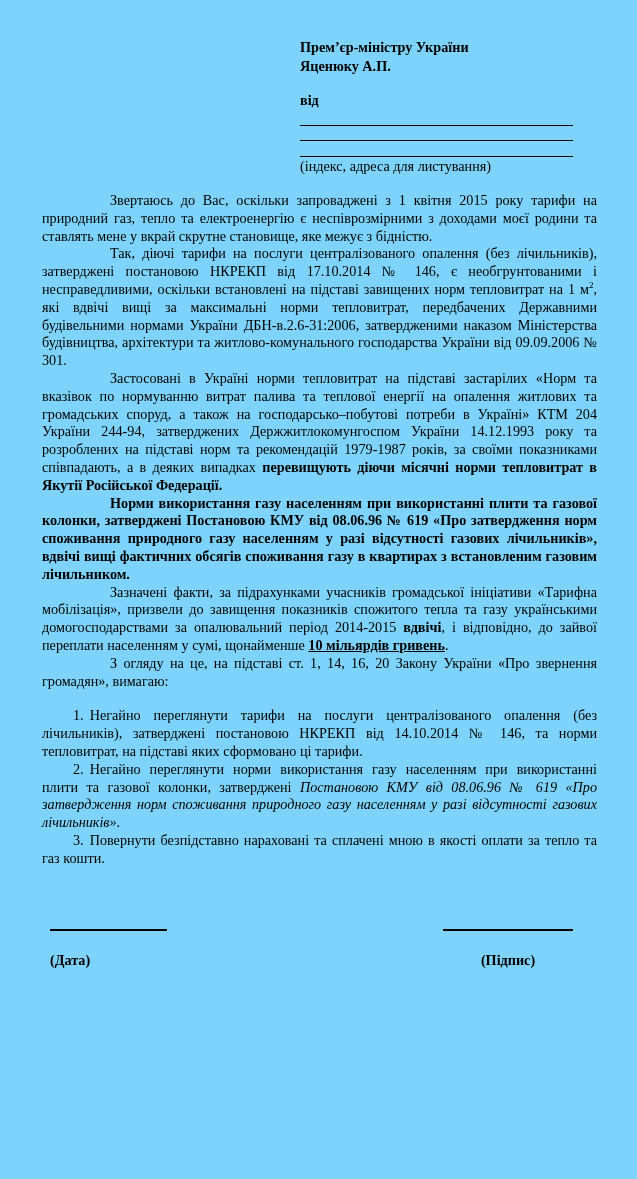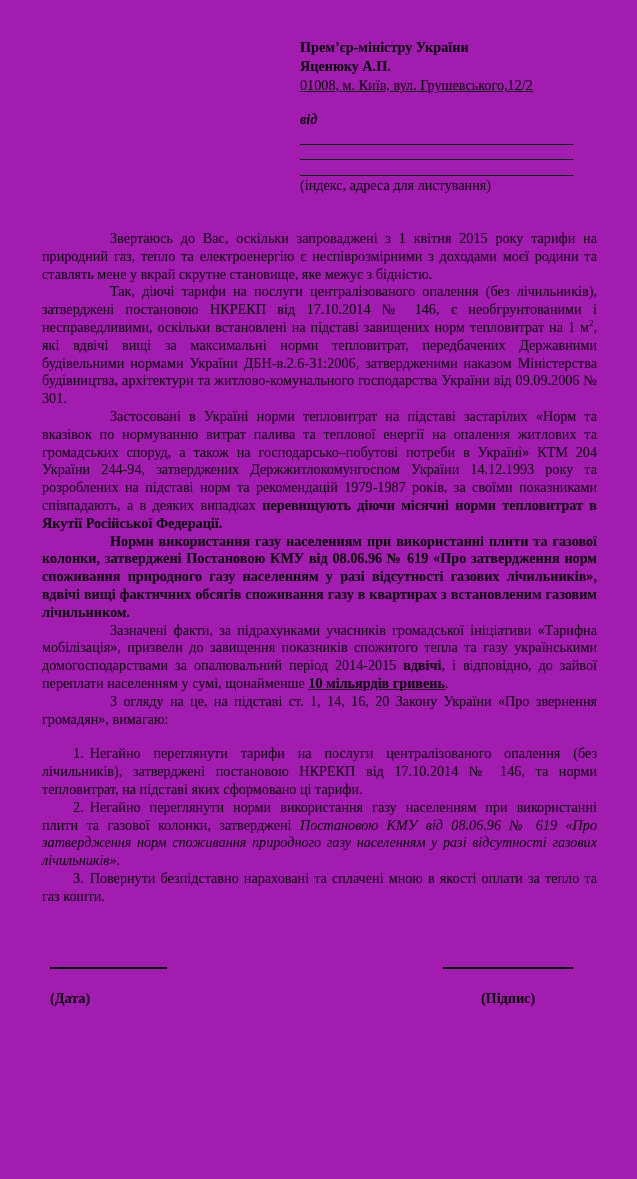--- a/index.html
+++ b/index.html
@@ -12,44 +12,44 @@
     height: 1179px;
     font-family: "Liberation Serif", serif;
     color: #000000;
   }
   .page {
     box-sizing: border-box;
     width: 637px;
     height: 1179px;
     padding: 38px 40px 0 42px;
     overflow: hidden;
-    background: #a21caf;
+    background: #7dd3fc;
   }
 
   
   .header-block {
     margin-left: 258px;
     width: 273px;
     font-size: 14.2px;
     line-height: 19px;
   }
   .bold { font-weight: bold; }
   .underlined { text-decoration: underline; }
-  .from-label { margin-top: 15px; font-style: italic; }
+  .from-label { margin-top: 15px; }
   .fill-line {
     height: 12px;
     border-bottom: 1.3px solid #000;
   }
   .fill-line.tall { height: 15px; }
   .fill-line.second { height: 14px; margin-top: 0; }
   .hint { line-height: 19px; }
 
   
   .letter-body {
-    margin-top: 35px;
+    margin-top: 16px;
     font-size: 14.2px;
     line-height: 17.8px;
     text-align: justify;
   }
   .letter-body p {
     margin: 0;
     text-indent: 68px;
   }
   .bu { font-weight: bold; text-decoration: underline; }
   sup { font-size: 9px; line-height: 0; }
@@ -83,38 +83,37 @@
   .sig-block.right .sig-label { text-align: center; }
 </style>
 </head>
 <body>
 
 <div class="page">
 
   <div class="header-block">
     <div class="bold">Прем’єр-міністру України</div>
     <div class="bold">Яценюку А.П.</div>
-    <div class="underlined">01008, м. Київ, вул. Грушевського,12/2</div>
     <div class="bold from-label">від</div>
     <div class="fill-line tall"></div>
     <div class="fill-line second"></div>
     <div class="fill-line tall"></div>
     <div class="hint">(індекс, адреса для листування)</div>
   </div>
 
   <div class="letter-body">
     <p><span>Звертаюсь до Вас, оскільки запроваджені з 1 квітня 2015 року тарифи на природний газ, тепло та електроенергію є неспіврозмірними з доходами моєї родини та ставлять мене у вкрай скрутне становище, яке межує з бідністю.</span></p>
     <p><span>Так, діючі тарифи на послуги централізованого опалення (без лічильників), затверджені постановою НКРЕКП від 17.10.2014 № 146, є необгрунтованими і несправедливими, оскільки встановлені на підставі завищених норм тепловитрат на 1 м</span><sup>2</sup><span>, які вдвічі вищі за максимальні норми тепловитрат, передбачених Державними будівельними нормами України ДБН-в.2.6-31:2006, затвердженими наказом Міністерства будівництва, архітектури та житлово-комунального господарства України від 09.09.2006 № 301.</span></p>
     <p><span>Застосовані в Україні норми тепловитрат на підставі застарілих «Норм та вказівок по нормуванню витрат палива та теплової енергії на опалення житлових та громадських споруд, а також на господарсько–побутові потреби в Україні» КТМ 204 України 244-94, затверджених Держжитлокомунгоспом України 14.12.1993 року та розроблених на підставі норм та рекомендацій 1979-1987 років, за своїми показниками співпадають, а в деяких випадках </span><b>перевищують діючи місячні норми тепловитрат в Якутії Російської Федерації.</b></p>
     <p><b>Норми використання газу населенням при використанні плити та газової колонки, затверджені Постановою КМУ від 08.06.96 № 619 «Про затвердження норм споживання природного газу населенням у разі відсутності газових лічильників», вдвічі вищі фактичних обсягів споживання газу в квартирах з встановленим газовим лічильником.</b></p>
     <p><span>Зазначені факти, за підрахунками учасників громадської ініціативи «Тарифна мобілізація», призвели до завищення показників спожитого тепла та газу українськими домогосподарствами за опалювальний період 2014-2015 </span><b>вдвічі</b><span>, і відповідно, до зайвої переплати населенням у сумі, щонайменше </span><span class="bu">10 мільярдів гривень</span><span>.</span></p>
     <p><span>З огляду на це, на підставі ст. 1, 14, 16, 20 Закону України «Про звернення громадян», вимагаю:</span></p>
 
     <div class="demands">
-      <p><span class="num">1.</span><span>Негайно переглянути тарифи на послуги централізованого опалення (без лічильників), затверджені постановою НКРЕКП від 17.10.2014 № 146, та норми тепловитрат, на підставі яких сформовано ці тарифи.</span></p>
+      <p><span class="num">1.</span><span>Негайно переглянути тарифи на послуги централізованого опалення (без лічильників), затверджені постановою НКРЕКП від 14.10.2014 № 146, та норми тепловитрат, на підставі яких сформовано ці тарифи.</span></p>
       <p><span class="num">2.</span><span>Негайно переглянути норми використання газу населенням при використанні плити та газової колонки, затверджені </span><span class="it">Постановою КМУ від 08.06.96 № 619 «Про затвердження норм споживання природного газу населенням у разі відсутності газових лічильників»</span><span>.</span></p>
       <p><span class="num">3.</span><span>Повернути безпідставно нараховані та сплачені мною в якості оплати за тепло та газ кошти.</span></p>
     </div>
   </div>
 
   <div class="footer">
     <div class="sig-block">
       <div class="sig-rule"></div>
       <div class="sig-label">(Дата)</div>
     </div>

